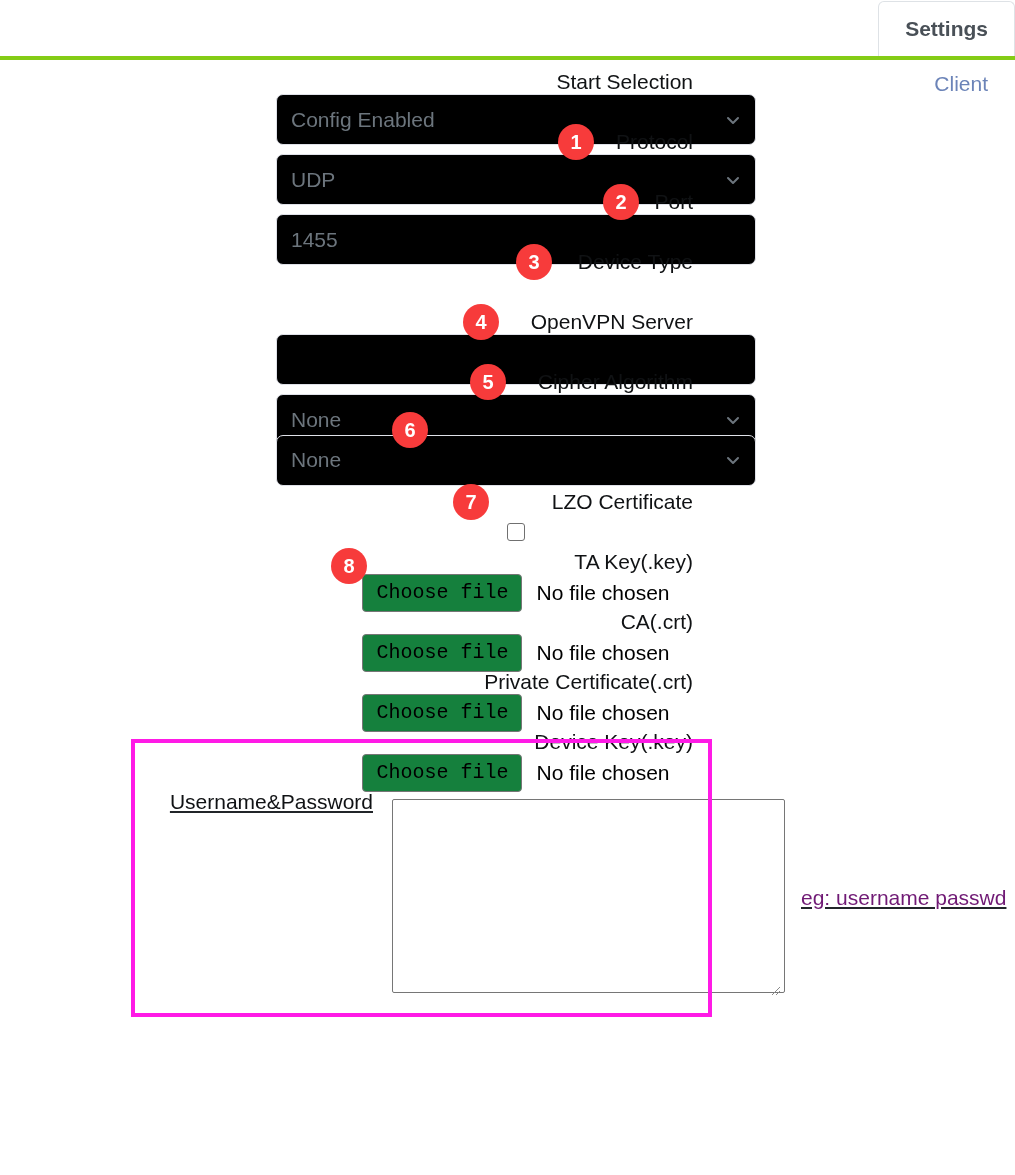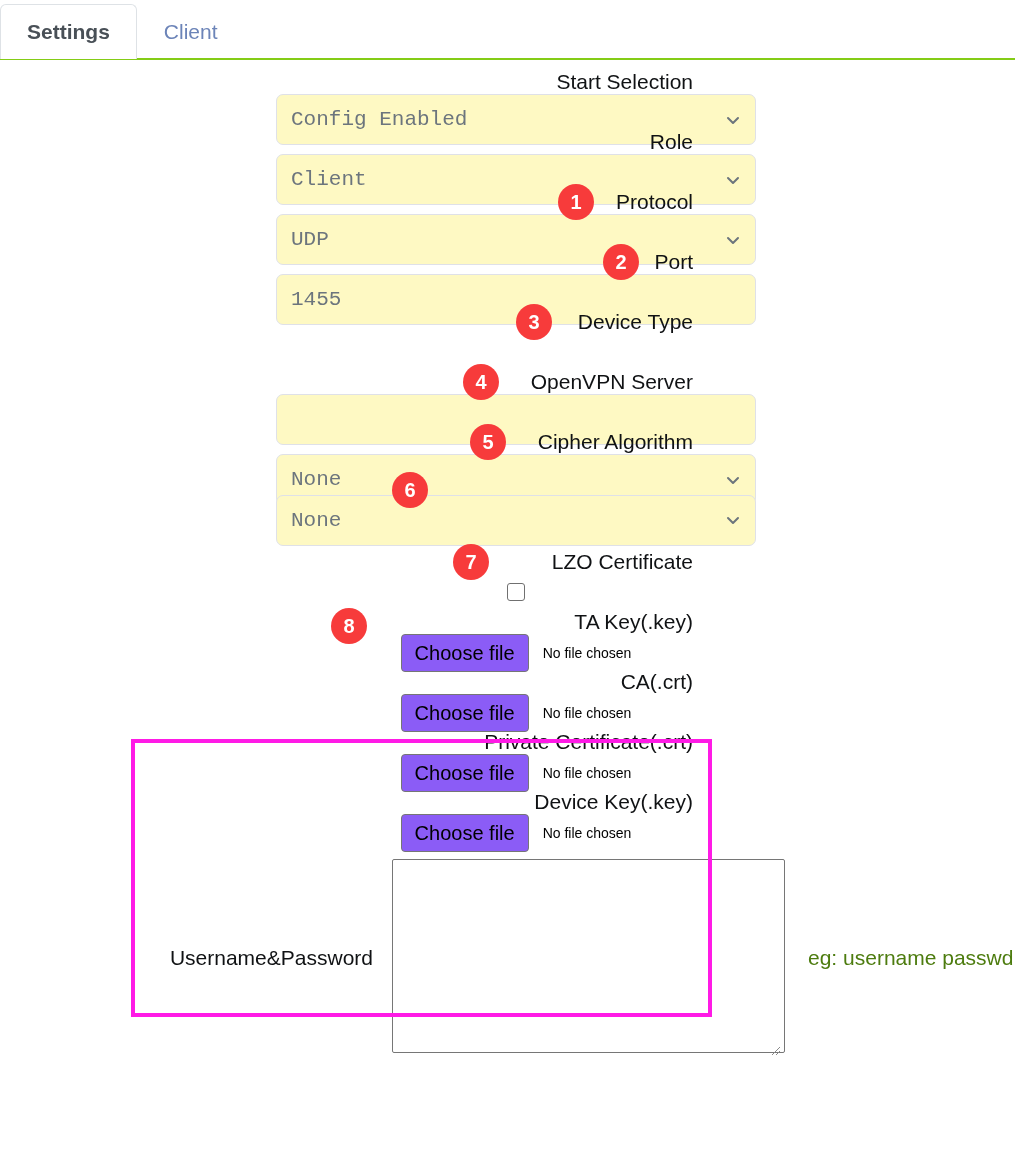--- a/index.html
+++ b/index.html
@@ -14,23 +14,25 @@
     color: #212529;
     overflow: hidden;
     position: relative;
   }
 
   
   .tabbar {
     position: relative;
     height: 60px;
     box-sizing: border-box;
-    border-bottom: 2px solid #84cc16;
+    border-bottom: 4px solid #84cc16;
+    padding-left: 8px;
     display: flex;
     align-items: flex-end;
+    flex-direction: column;
   }
   .tab {
     font-size: 21px;
     line-height: 1;
     padding: 16px 26px 17px 26px;
     box-sizing: border-box;
     border: 1px solid transparent;
     border-bottom: none;
     border-radius: 6px 6px 0 0;
     cursor: pointer;
@@ -79,22 +81,22 @@
     padding-left: 17px;
   }
 
   
   .ctrl {
     width: 480px;
     height: 51px;
     box-sizing: border-box;
     border: 1px solid #dfe1e8;
     border-radius: 7px;
-    background: #fef9c3;
-    font-family: Liberation Mono, monospace;
+    background: #000000;
+    font-family: Liberation Sans, sans-serif;
     font-size: 21px;
     color: #6c757d;
     padding: 0 14px;
     display: flex;
     align-items: center;
     position: relative;
     cursor: pointer;
     outline: none;
   }
   .ctrl .val { flex: 1; }
@@ -147,44 +149,44 @@
     width: 581px;
     height: 278px;
     box-sizing: border-box;
     border: 4px solid #ff1ae6;
     pointer-events: none;
     z-index: 4;
   }
 
   
   .file-btn {
-    font-family: Liberation Sans, sans-serif;
+    font-family: Liberation Mono, monospace;
     font-size: 20px;
     color: #000000;
-    background: #8b5cf6;
+    background: #15803d;
     border: 1px solid #767676;
     border-radius: 4px;
     padding: 7px 13px;
     cursor: pointer;
     line-height: 1.1;
   }
   .file-status {
-    font-size: 14px;
+    font-size: 21px;
     color: #000000;
     margin-left: 14px;
     white-space: nowrap;
   }
   .file-row .field-col { padding-left: 17px; }
 
   
   .ta-row {
     display: flex;
-    align-items: center;
     height: 215px;
     position: relative;
+    text-decoration: underline;
   }
   .textarea {
     width: 393px;
     height: 194px;
     box-sizing: border-box;
     border: 1px solid #767676;
     border-radius: 2px;
     background: #ffffff;
     position: relative;
     font-family: "Liberation Sans", sans-serif;
@@ -198,22 +200,22 @@
   .ta-handle {
     position: absolute;
     right: 4px;
     bottom: 3px;
     width: 12px;
     height: 12px;
     pointer-events: none;
   }
   .hint {
     font-size: 21px;
-    color: #4d7c0f;
-    margin-left: 23px;
+    color: #701a75;
+    margin-left: 16px;
     white-space: nowrap;
   }
 </style>
 </head>
 <body>
 
 <div class="tabbar">
   <div class="tab active">
     <span>Settings</span>
   </div>
@@ -233,35 +235,20 @@
         <span class="val">Config Enabled</span>
         <span class="chev">
           <svg width="16" height="16" viewBox="0 0 16 16" fill="none" stroke="#6c757d" stroke-width="2" stroke-linecap="round" stroke-linejoin="round">
               <path d="M3 6l5 5 5-5"></path>
             </svg>
         </span>
       </div>
     </div>
   </div>
 
-  <div class="row">
-    <div class="label-col">
-      <span>Role</span>
-    </div>
-    <div class="field-col">
-      <div class="ctrl">
-        <span class="val">Client</span>
-        <span class="chev">
-          <svg width="16" height="16" viewBox="0 0 16 16" fill="none" stroke="#6c757d" stroke-width="2" stroke-linecap="round" stroke-linejoin="round">
-              <path d="M3 6l5 5 5-5"></path>
-            </svg>
-        </span>
-      </div>
-    </div>
-  </div>
 
   <div class="row">
     <div class="label-col">
       <span class="badge" style="left:238px;">1</span>
       <span>Protocol</span>
     </div>
     <div class="field-col">
       <div class="ctrl">
         <span class="val">UDP</span>
         <span class="chev">

